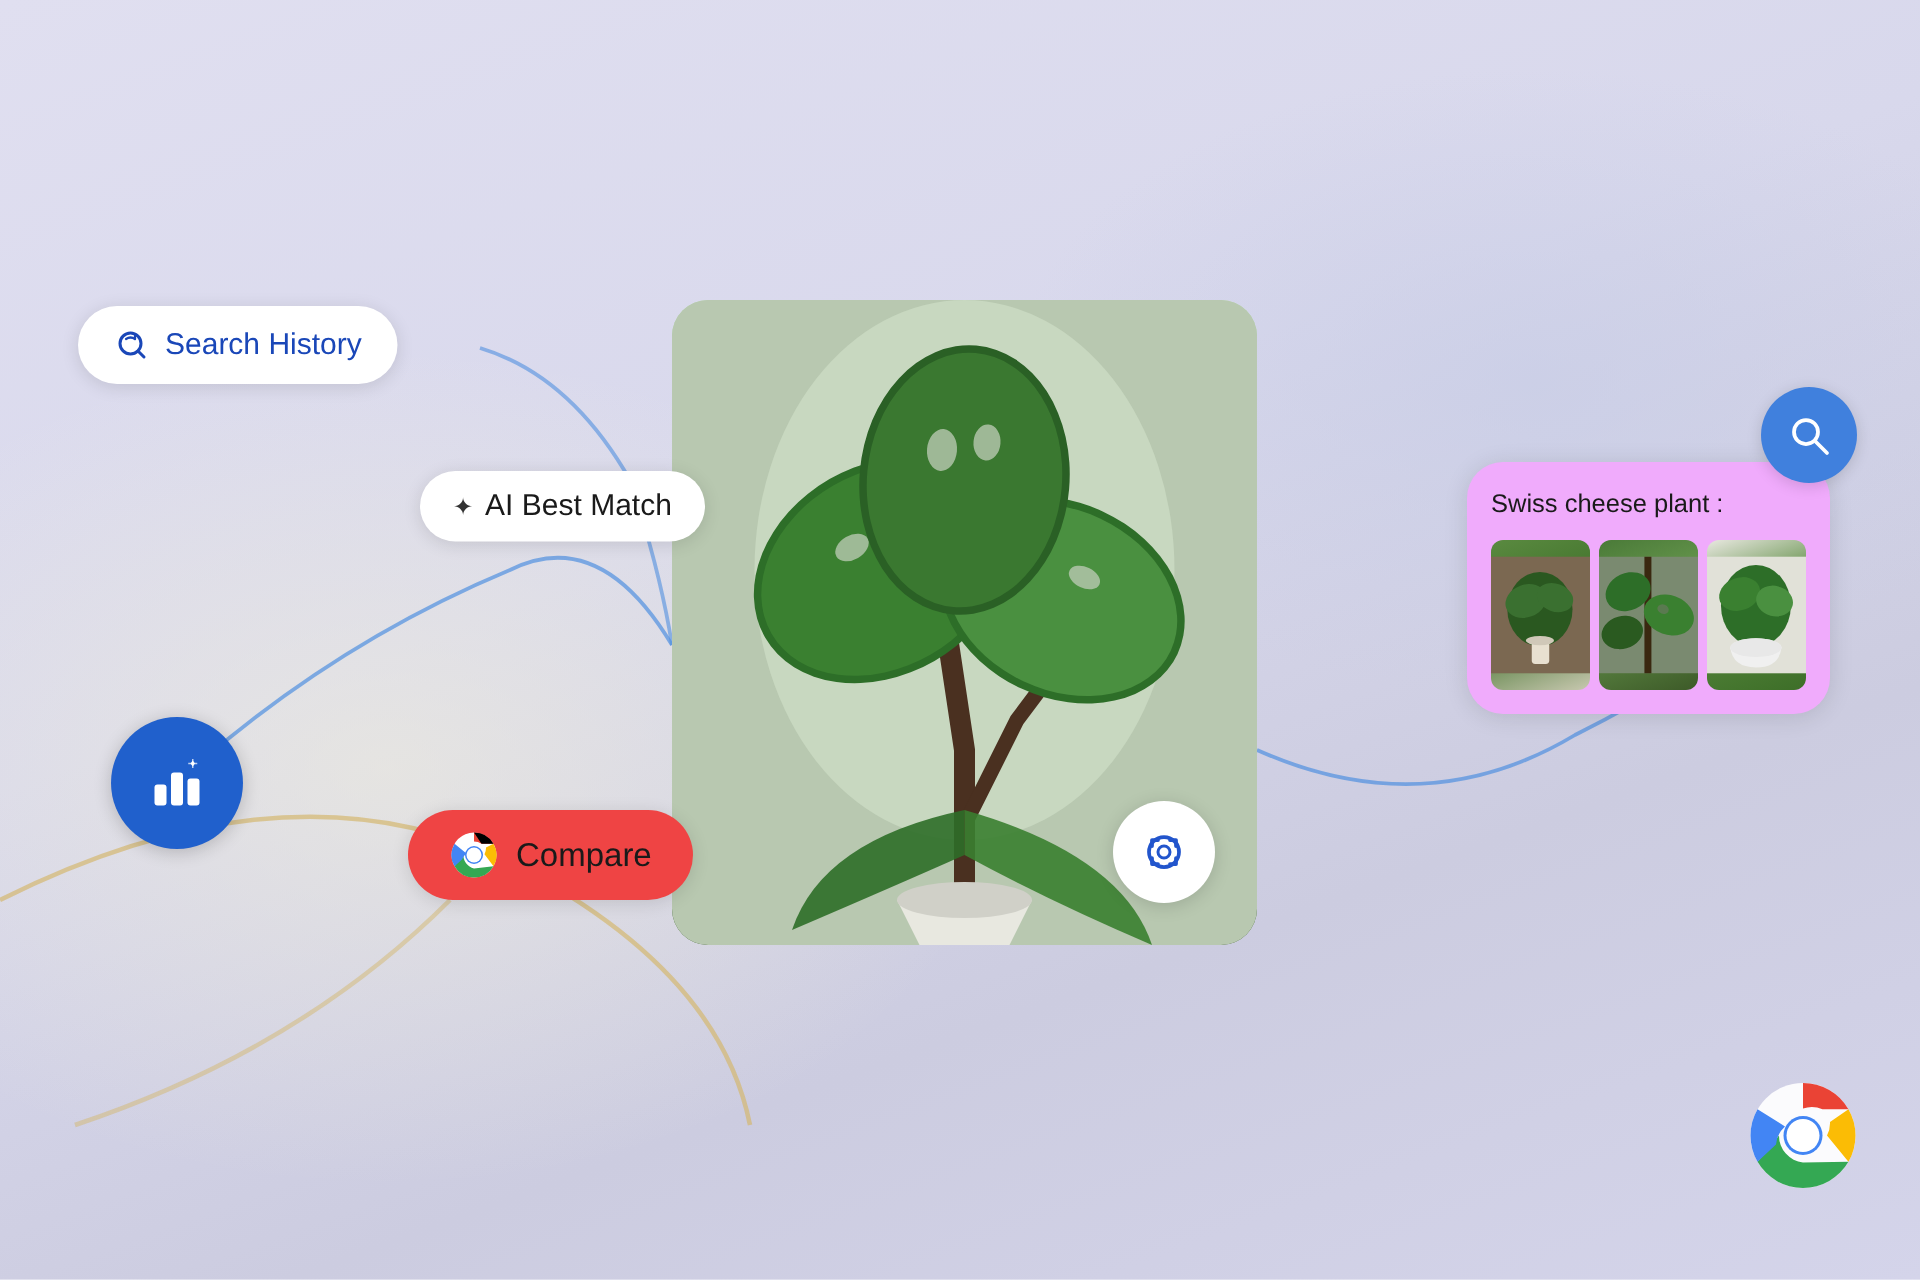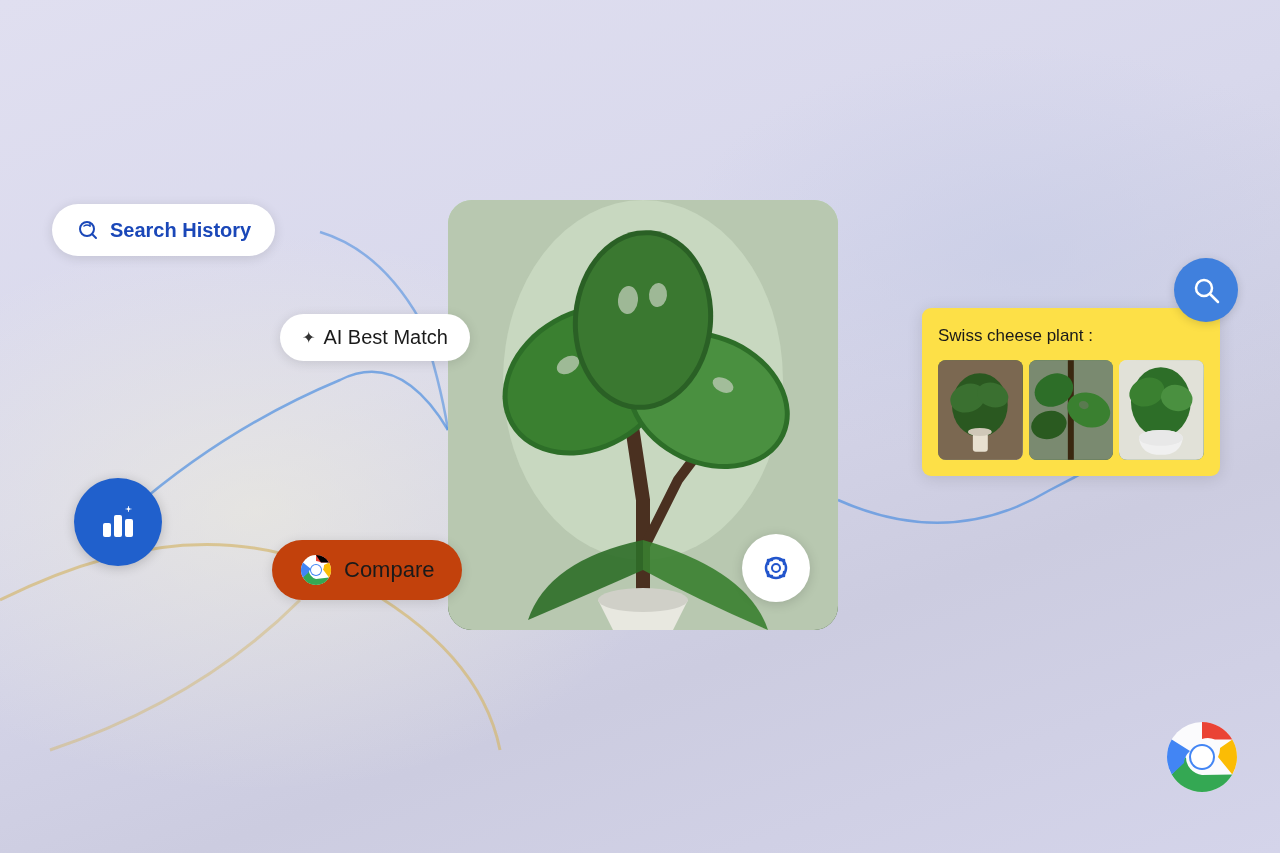--- a/index.html
+++ b/index.html
@@ -94,21 +94,21 @@
       display: flex;
       align-items: center;
       gap: 10px;
       box-shadow: 0 2px 12px rgba(0,0,0,0.12);
       cursor: pointer;
       z-index: 10;
     }
 
     .search-history-label {
       font-size: 20px;
-      font-weight: 700;
+      font-weight: 400;
       color: #1a47b8;
     }
 
     .history-icon {
       width: 24px;
       height: 24px;
     }
 
     
     .ai-best-match-pill {
@@ -135,21 +135,21 @@
     .sparkle-icon {
       color: #333;
       font-size: 16px;
     }
 
     
     .compare-pill {
       position: absolute;
       left: 272px;
       top: 540px;
-      background: #c2410c;
+      background: #ef4444;
       border-radius: 50px;
       padding: 14px 28px;
       display: flex;
       align-items: center;
       gap: 12px;
       box-shadow: 0 2px 12px rgba(0,0,0,0.12);
       cursor: pointer;
       z-index: 10;
     }
 
@@ -174,23 +174,23 @@
       box-shadow: 0 2px 12px rgba(0,0,0,0.2);
       cursor: pointer;
       z-index: 10;
     }
 
     
     .search-results-card {
       position: absolute;
       right: 60px;
       top: 308px;
-      width: 298px;
-      background: #fde047;
-      border-radius: 9px;
+      width: 242px;
+      background: #f0abfc;
+      border-radius: 24px;
       padding: 18px 16px 16px;
       box-shadow: 0 2px 16px rgba(0,0,0,0.12);
       z-index: 10;
     }
 
     .search-results-title {
       font-size: 17px;
       font-weight: 500;
       color: #1a1a1a;
       margin-bottom: 14px;

